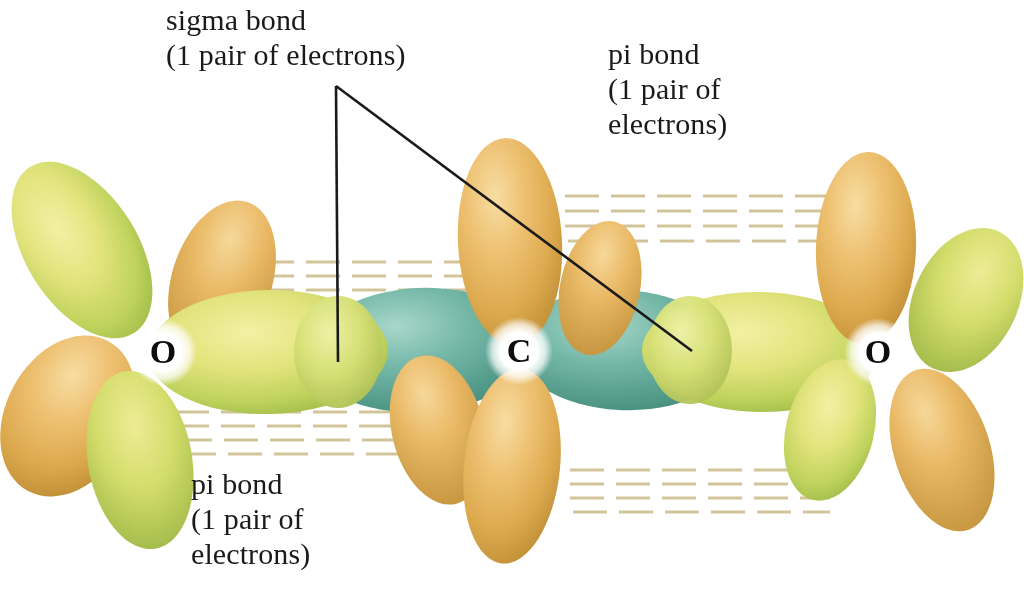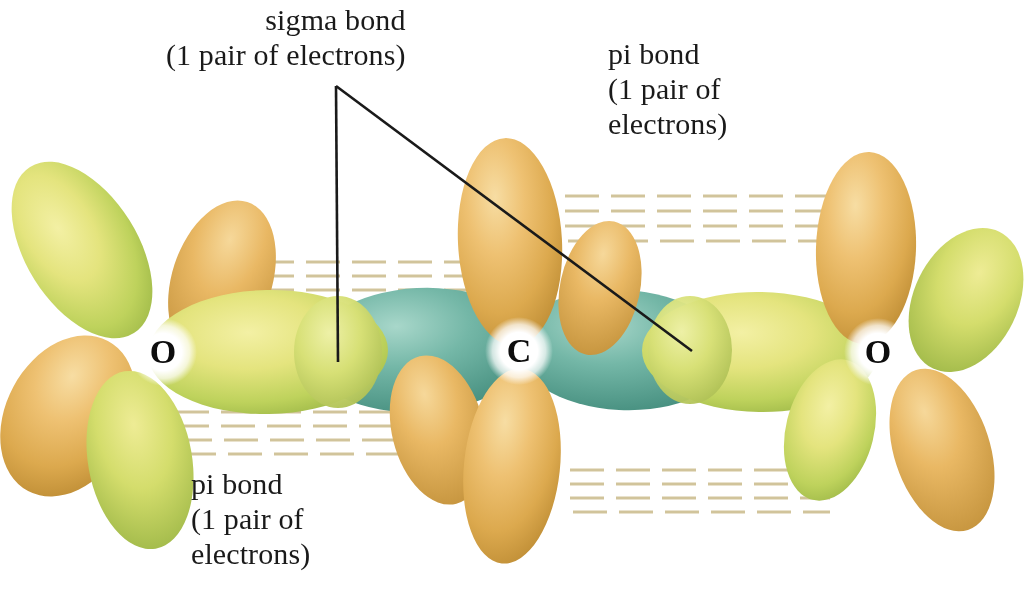--- a/index.html
+++ b/index.html
@@ -14,21 +14,21 @@
 
   .label{
     position:absolute;
     font-family:"Liberation Serif","DejaVu Serif",serif;
     color:#1a1a1a;
     font-size:30px;
     line-height:1.17;
     white-space:pre-line;
     letter-spacing:0.1px;
   }
-  #label-sigma{left:166px;top:2px;text-align:right;}
+  #label-sigma{left:166px;top:2px;text-align:left;}
   #label-pi-top{left:608px;top:36px;text-align:left;}
   #label-pi-bottom{left:191px;top:466px;text-align:left;}
 
   .atom-letter{
     position:absolute;
     font-family:"Liberation Serif","DejaVu Serif",serif;
     font-weight:bold;
     font-size:34px;
     color:#0d0d0d;
     transform:translate(-50%,-50%);

